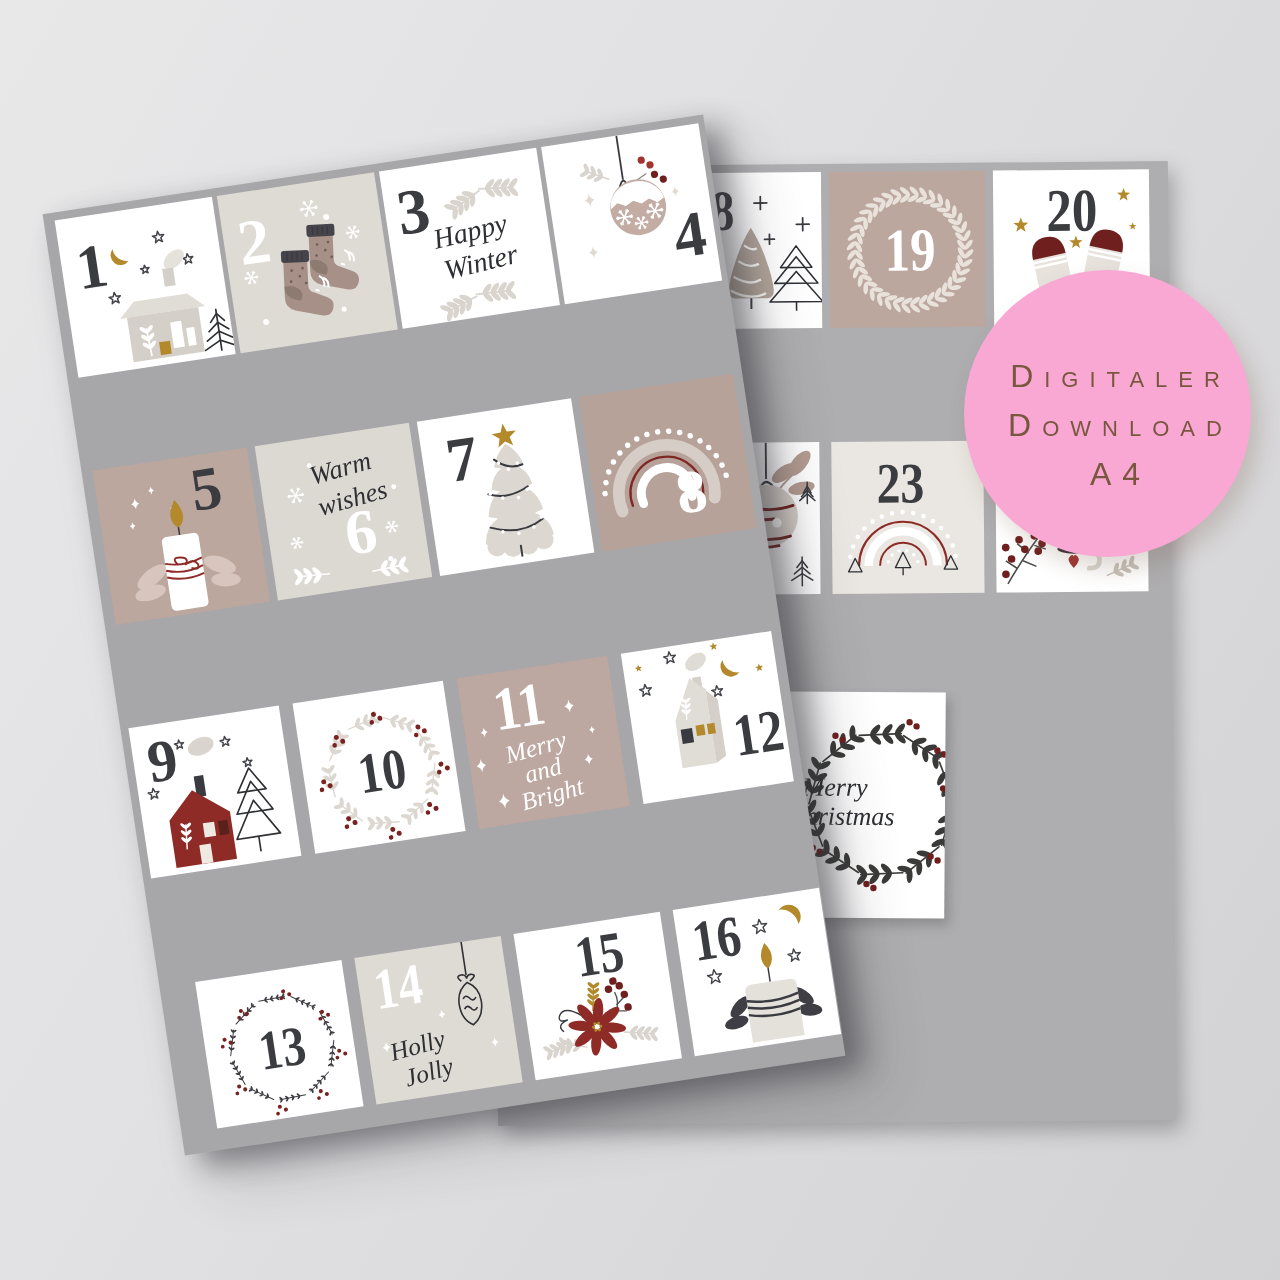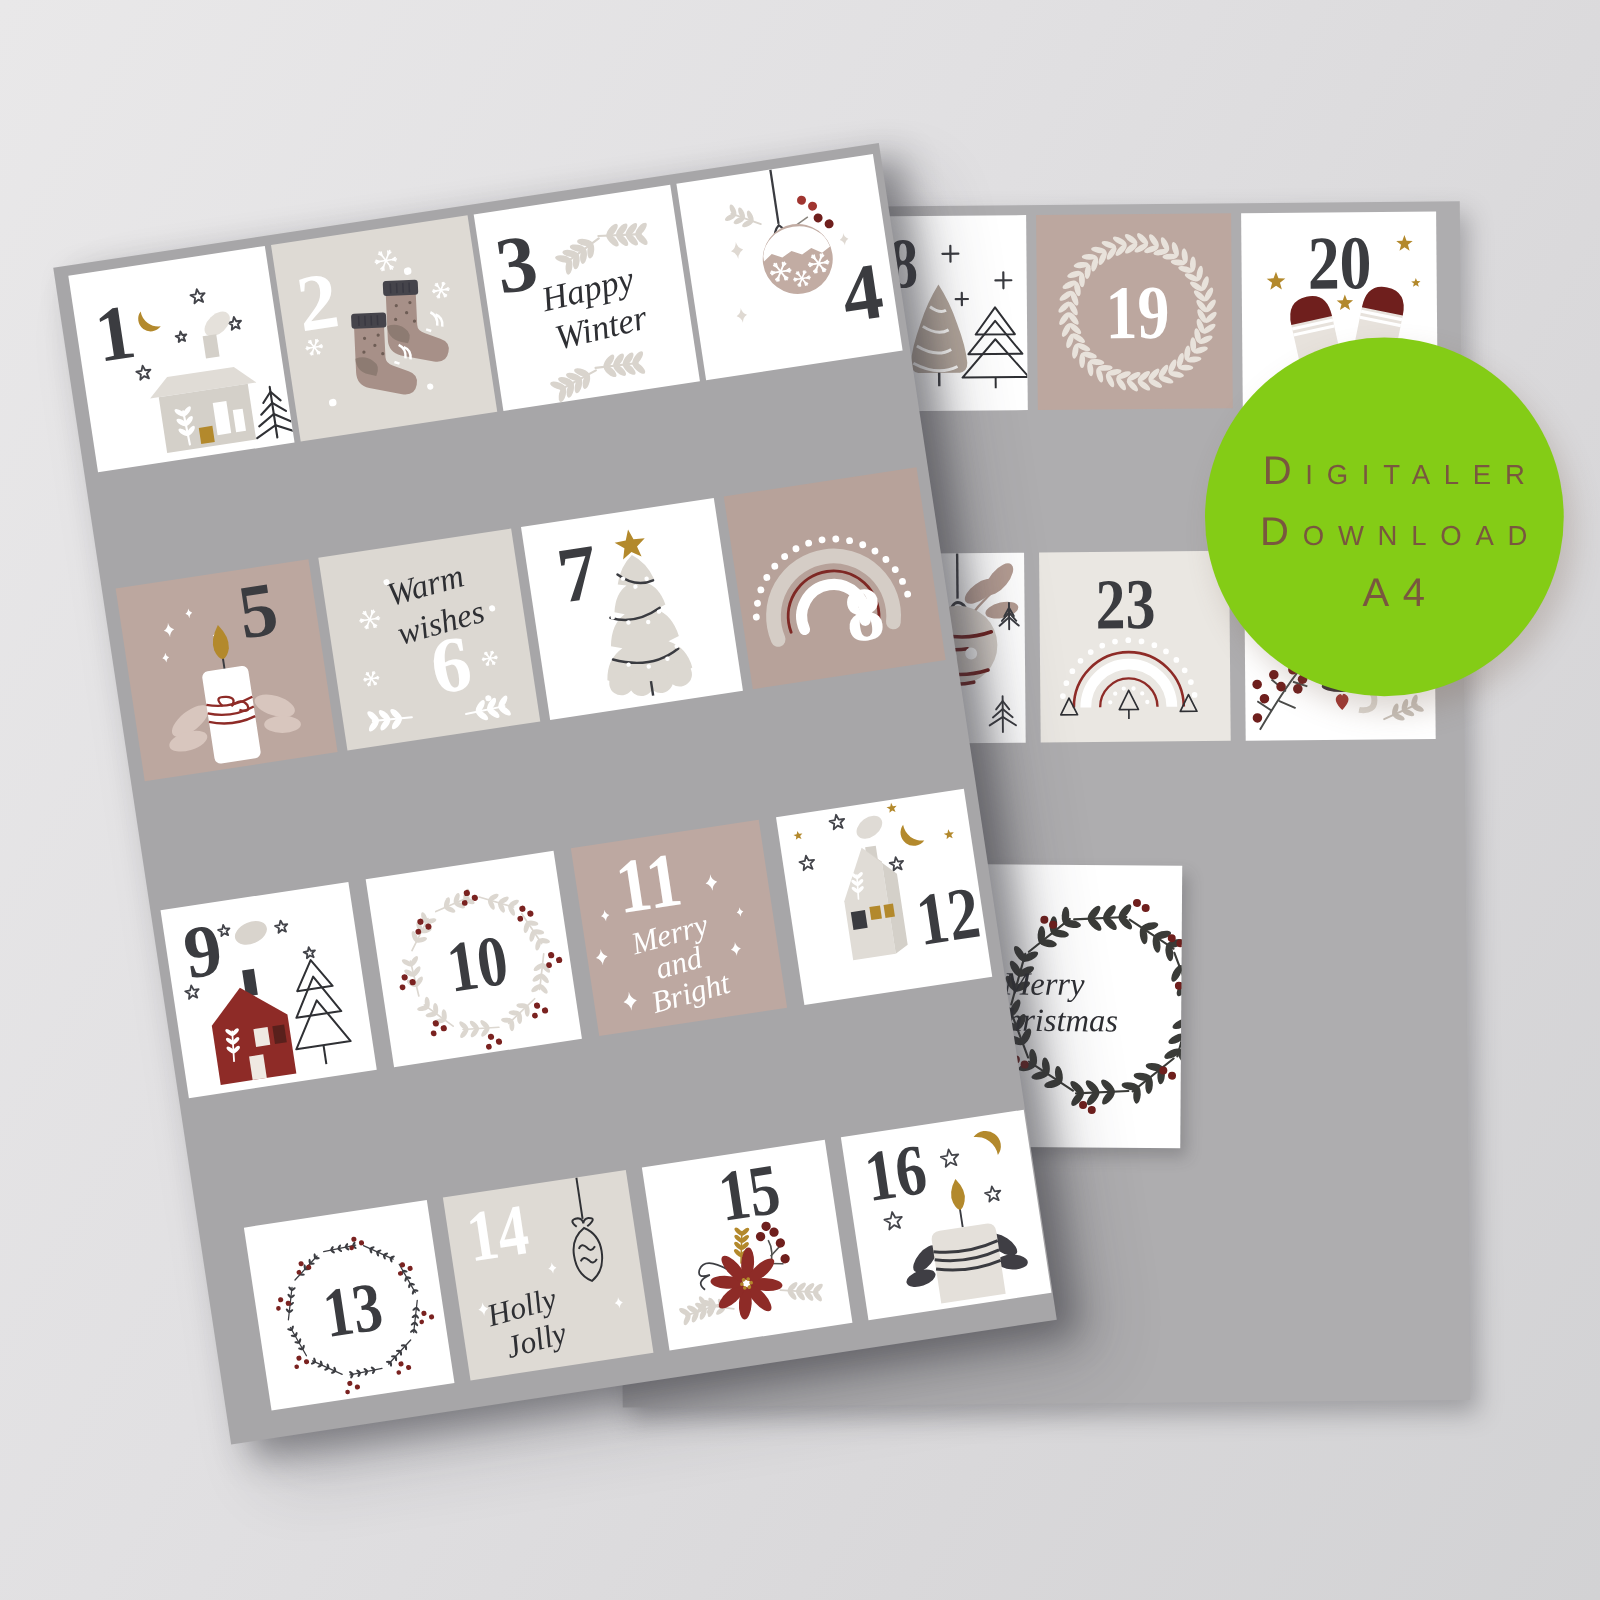--- a/index.html
+++ b/index.html
@@ -1,20 +1,20 @@
 <!DOCTYPE html>
 <html><head><meta charset="utf-8"><style>
 html,body{margin:0;padding:0;width:1280px;height:1280px;overflow:hidden}
 body{position:relative;background:linear-gradient(120deg,#e9e8e9 0%,#e1e0e2 40%,#d9d8da 72%,#d2d2d4 100%);font-family:"Liberation Sans",sans-serif}
 .sheet{position:absolute}
 .card{position:absolute;overflow:hidden}
 #back{left:494px;top:164px;width:678px;height:959px;background:#aeadaf;transform:rotate(-0.5deg);box-shadow:6px 10px 20px rgba(60,60,66,.35)}
 #front{left:110px;top:159px;width:668px;height:952px;background:#a7a6a8;transform:rotate(-8.6deg);box-shadow:16px 14px 28px rgba(52,52,58,.48),30px 34px 56px rgba(52,52,58,.20)}
 #mc{position:absolute;left:785px;top:692px;width:160px;height:226px;background:#ffffff;transform:rotate(0.4deg);box-shadow:5px 7px 12px rgba(60,60,66,.28)}
-#circle{position:absolute;left:964px;top:270px;width:287px;height:287px;border-radius:50%;background:#84cc16;box-shadow:8px 12px 22px rgba(120,95,80,.25)}
+#circle{position:absolute;left:964px;top:270px;width:287px;height:287px;border-radius:50%;background:#f9a8d4;box-shadow:8px 12px 22px rgba(120,95,80,.25)}
 #circle .txt{width:100%;text-align:center;color:#79573f;font-variant:small-caps;font-size:32px;letter-spacing:11px;line-height:49px;padding-top:82px;margin-left:13px}
 </style></head><body>
 <div id="back" class="sheet">
     <div class="card" style="left:175px;top:8px;width:156px;height:156px;background:#ffffff"><svg width="156" height="156" viewBox="0 0 159 159" preserveAspectRatio="none">
         <text x="46" y="58" font-family="Liberation Serif" font-size="58" font-weight="bold" fill="#3b3c40" text-anchor="middle" textLength="49" lengthAdjust="spacingAndGlyphs">18</text>
         <g fill="none" stroke="#3a3b40" stroke-width="1.8" stroke-linecap="round">
           <line x1="90.5" y1="31" x2="103.5" y2="31"></line>
           <line x1="97" y1="24.5" x2="97" y2="37.5"></line>
           <line x1="133.5" y1="53" x2="146.5" y2="53"></line>
           <line x1="140" y1="46.5" x2="140" y2="59.5"></line>

